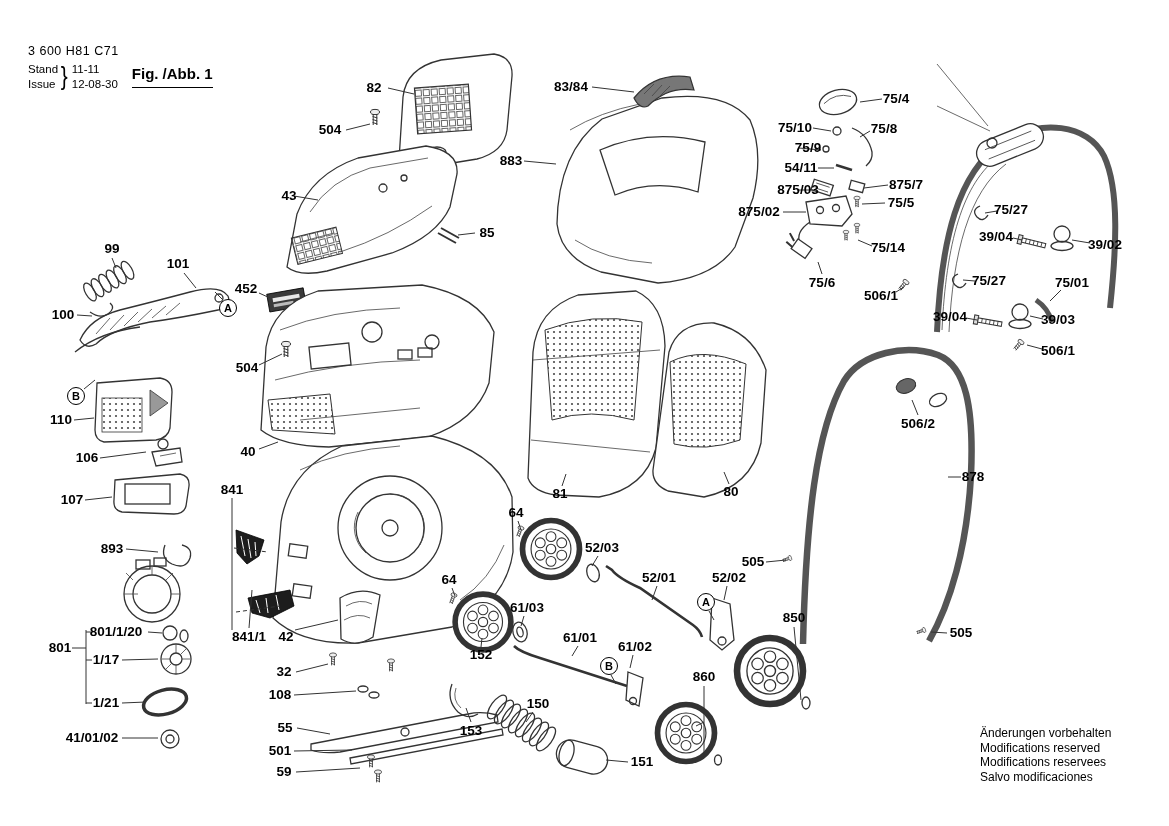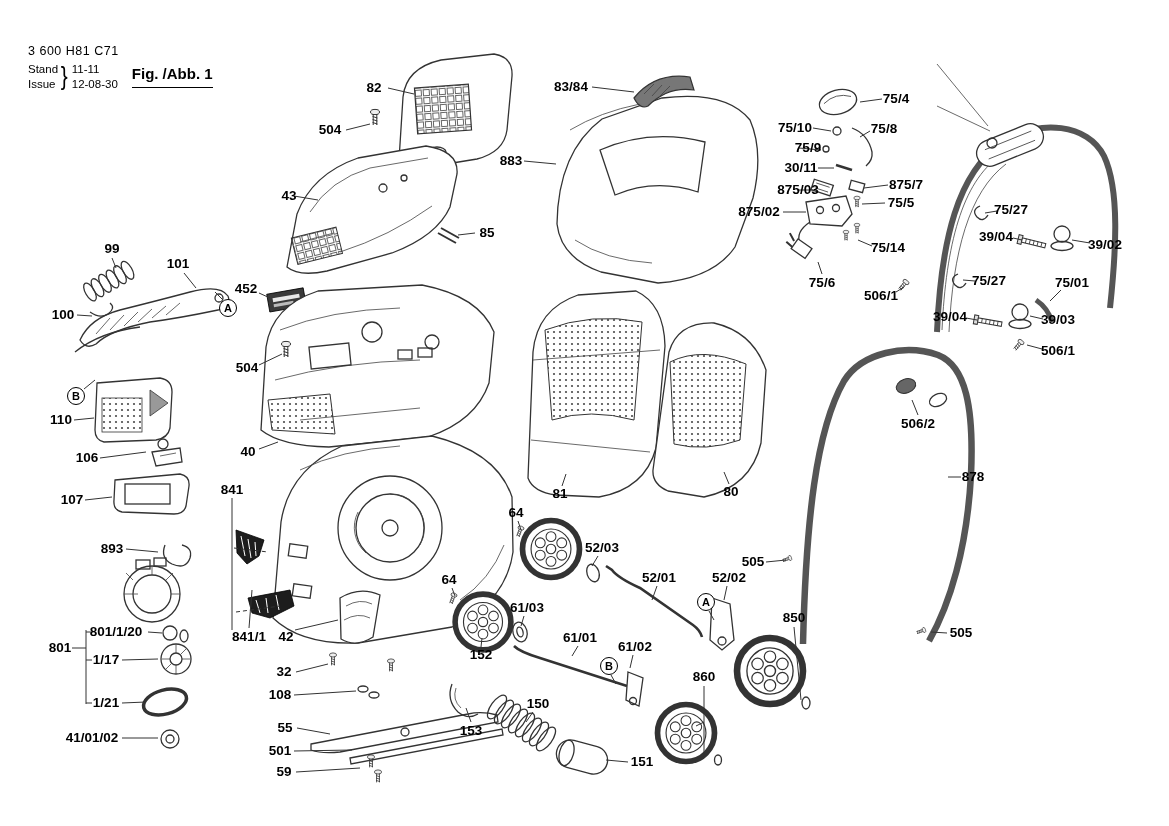--- a/index.html
+++ b/index.html
@@ -441,20 +441,26 @@
       </div>
       <div class="brace">}</div>
       <div class="col">
         <span>11-11</span>
         <span>12-08-30</span>
       </div>
       <div class="fig">Fig. /Abb. 1</div>
     </div>
   </div>
 
+  <div class="footer">
+    <div>Änderungen vorbehalten</div>
+    <div>Modifications reserved</div>
+    <div>Modifications reservees</div>
+    <div>Salvo modificaciones</div>
+  </div>
 
   <div id="labels">
       <div class="part-label" style="left: 374px; top: 88px;">82</div>
       <div class="part-label" style="left: 330px; top: 130px;">504</div>
       <div class="part-label" style="left: 281px; top: 196px; margin-left: 8px;">43</div>
       <div class="part-label" style="left: 487px; top: 233px;">85</div>
       <div class="part-label" style="left: 112px; top: 249px;">99</div>
       <div class="part-label" style="left: 178px; top: 264px;">101</div>
       <div class="part-label" style="left: 63px; top: 315px;">100</div>
       <div class="part-label" style="left: 61px; top: 420px;">110</div>
@@ -493,21 +499,21 @@
       <div class="part-label" style="left: 704px; top: 677px;">860</div>
       <div class="part-label" style="left: 794px; top: 618px;">850</div>
       <div class="part-label" style="left: 571px; top: 87px;">83/84</div>
       <div class="part-label" style="left: 511px; top: 161px;">883</div>
       <div class="part-label" style="left: 560px; top: 494px;">81</div>
       <div class="part-label" style="left: 731px; top: 492px;">80</div>
       <div class="part-label" style="left: 896px; top: 99px;">75/4</div>
       <div class="part-label" style="left: 795px; top: 128px;">75/10</div>
       <div class="part-label" style="left: 884px; top: 129px;">75/8</div>
       <div class="part-label" style="left: 784px; top: 148px; margin-left: 24px;">75/9</div>
-      <div class="part-label" style="left: 801px; top: 168px;">30/11</div>
+      <div class="part-label" style="left: 801px; top: 168px;">54/11</div>
       <div class="part-label" style="left: 798px; top: 190px;">875/03</div>
       <div class="part-label" style="left: 906px; top: 185px;">875/7</div>
       <div class="part-label" style="left: 759px; top: 212px;">875/02</div>
       <div class="part-label" style="left: 901px; top: 203px;">75/5</div>
       <div class="part-label" style="left: 888px; top: 248px;">75/14</div>
       <div class="part-label" style="left: 822px; top: 283px;">75/6</div>
       <div class="part-label" style="left: 881px; top: 296px;">506/1</div>
       <div class="part-label" style="left: 1011px; top: 210px;">75/27</div>
       <div class="part-label" style="left: 996px; top: 237px;">39/04</div>
       <div class="part-label" style="left: 1105px; top: 245px;">39/02</div>

